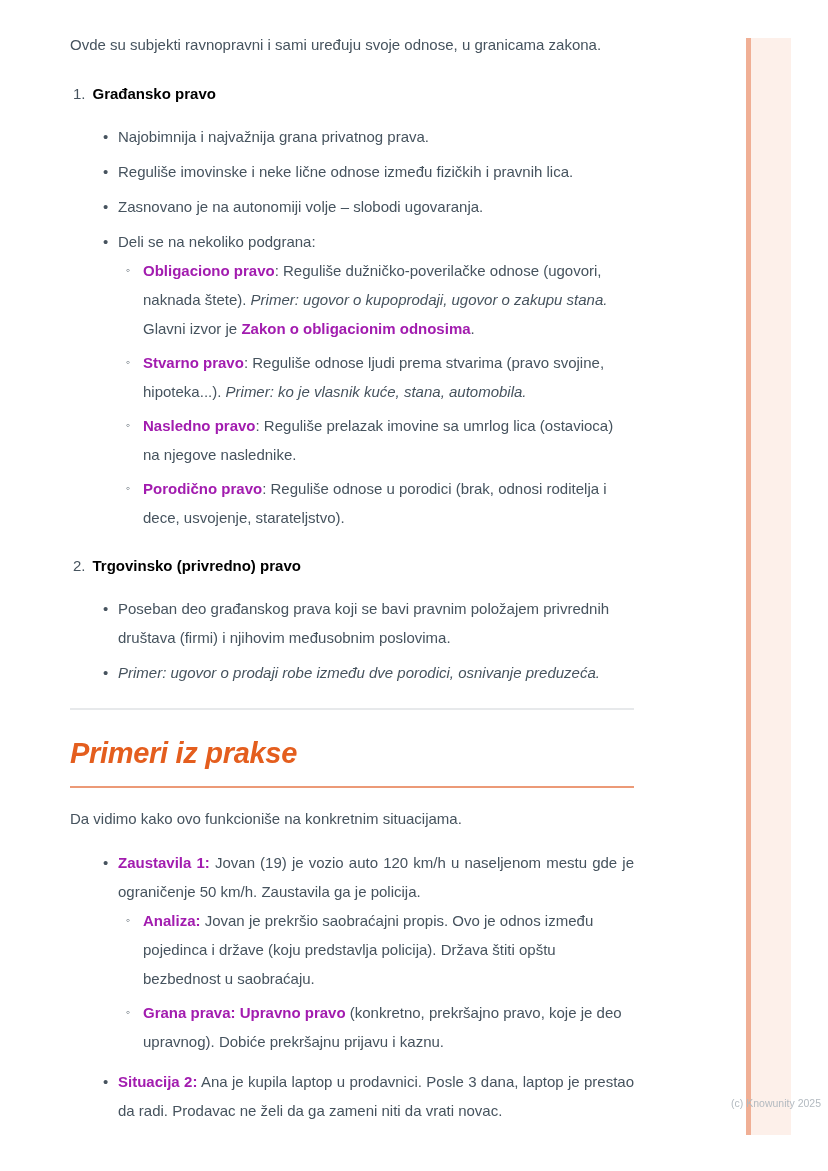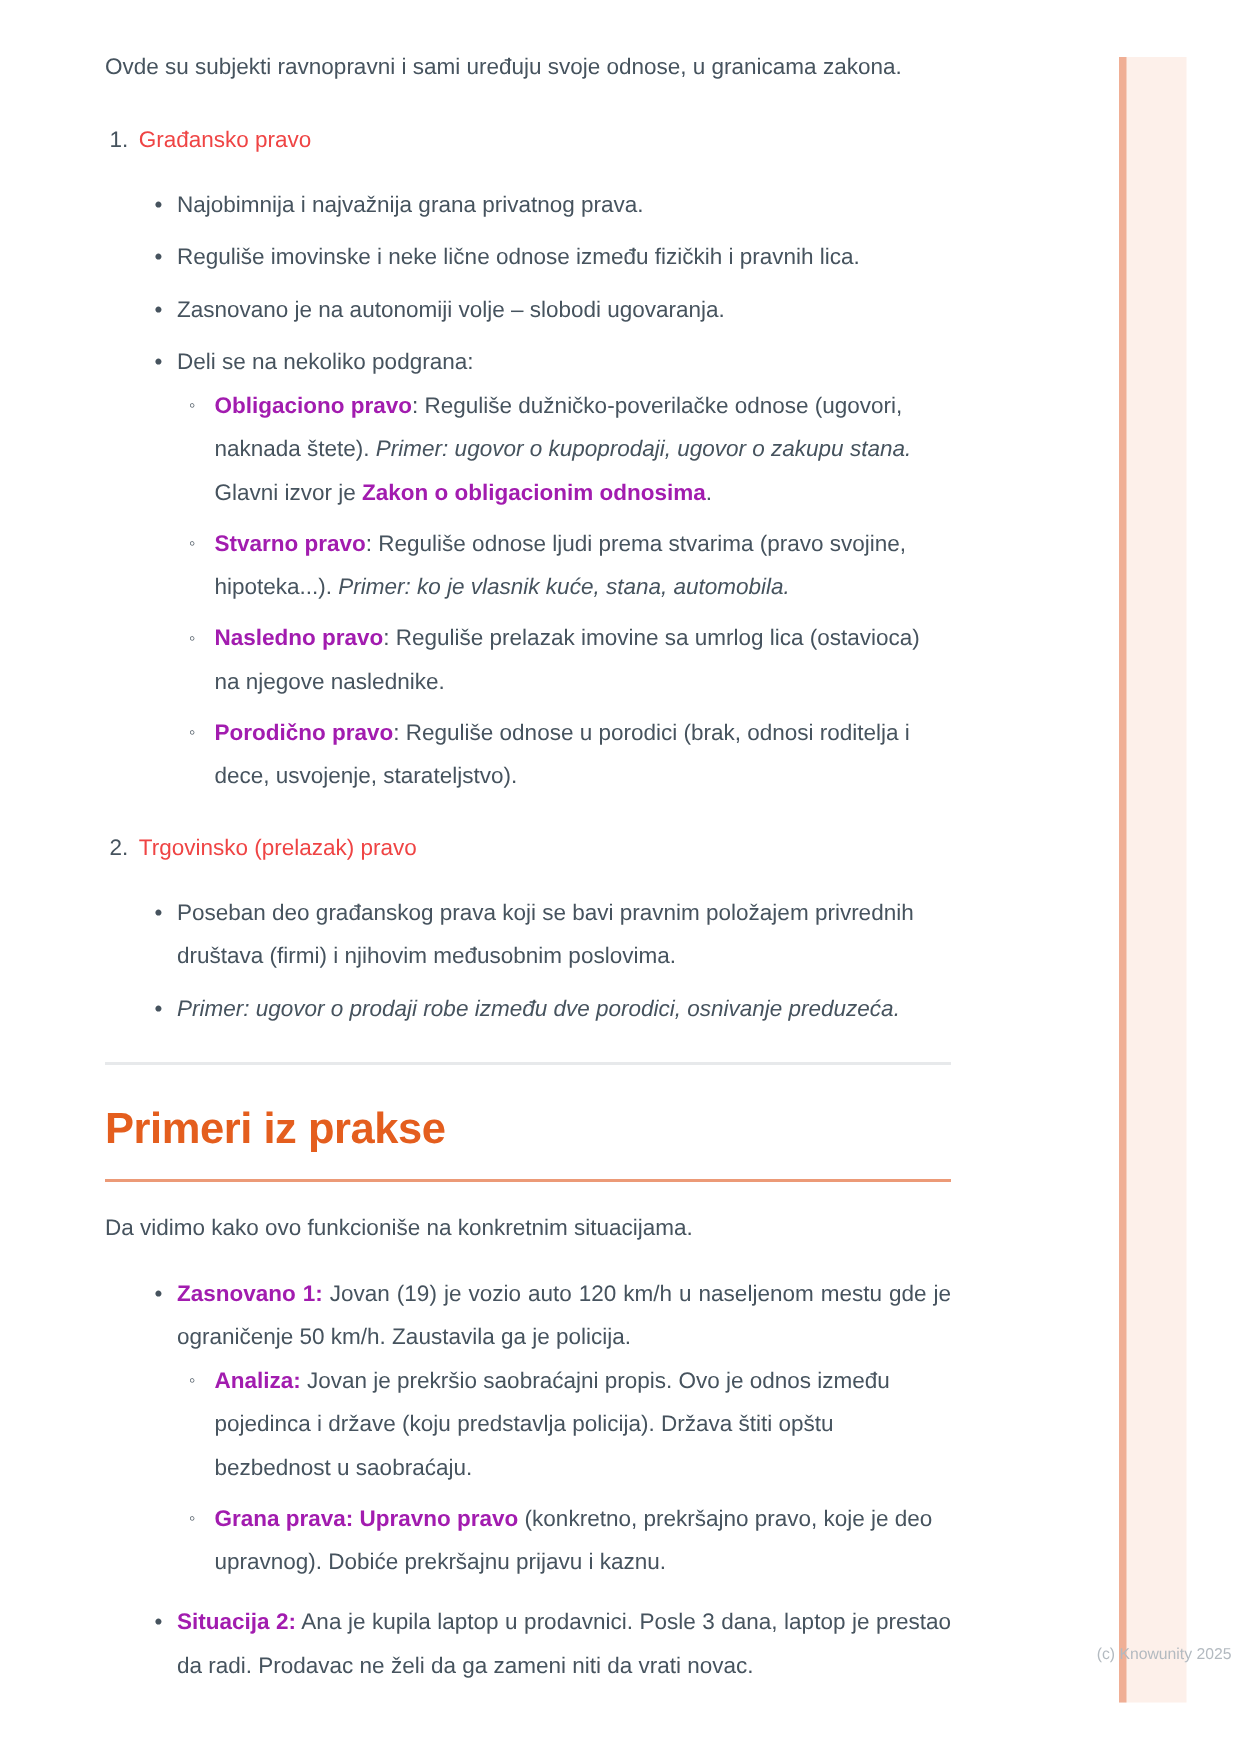--- a/index.html
+++ b/index.html
@@ -14,34 +14,34 @@
   .content {
     position:absolute; left:70px; top:30px; width:564px;
     color:#46535e; font-size:15px; line-height:29px; z-index:0;
   }
   .seg-b { font-weight:bold; color:#a21caf; }
   .seg-i { font-style:italic; }
   .seg-r {}
   p.intro { margin:0 0 20px 0; }
   .num-row { margin:0 0 14px 0; padding-left:3px; }
   .num { color:#46535e; margin-right:7px; }
-  .num-title { font-weight:normal; color:#ef4444; }
+  .num-title { font-weight:bold; color:#000000; }
   ul { list-style:none; margin:0; padding:0; }
   .li1 { display:flex; align-items:flex-start; margin:0 0 6px 0; }
   .m1 { flex:none; width:15px; margin-left:33px; color:#46535e; }
   .li-body { flex:1; min-width:0; }
   .l2 { margin-top:0; }
   .li2 { display:flex; align-items:flex-start; margin:0 0 5px 0; }
   .m2 { flex:none; width:17px; margin-left:8px; font-size:12px; color:#46535e; }
   .num-item { margin-bottom:12px; }
   .num-item .l1 { margin-bottom:14px; }
   .divider { border:none; border-top:2px solid #e7e9eb; margin:21px 0 0 0; }
   .section-heading {
     margin:26px 0 0 0; font-size:29px; line-height:34px; font-weight:bold;
-    color:#e45e1e; letter-spacing:-0.3px;
+    color:#e45e1e; letter-spacing:-0.3px;font-style:italic;
   }
   .heading-rule { height:2px; background:#ec9a77; margin-top:16px; }
   p.lead { margin:16px 0 15px 0; }
   .situations .li1 .txt { text-align:justify; }
   .situations .li2 .txt { text-align:left; }
   .txt { min-width:0; }
   .footer {
     position:absolute; top:1096px; right:55px; font-size:10.5px; line-height:14px;
     color:#b3bac0; z-index:2;
   }
@@ -102,21 +102,21 @@
                 <div class="txt"><span class="seg-b">Porodično pravo</span><span class="seg-r">: Reguliše odnose u porodici (brak, odnosi roditelja i dece, usvojenje, starateljstvo).</span></div>
               </li>
             </ul>
           </div>
         </li>
       </ul>
     </div>
 
     <div class="num-item">
       <div class="num-row">
-        <span class="num">2.</span><span class="num-title">Trgovinsko (prelazak) pravo</span>
+        <span class="num">2.</span><span class="num-title">Trgovinsko (privredno) pravo</span>
       </div>
       <ul class="l1">
         <li class="li1">
           <span class="m1">•</span>
           <div class="li-body">
               <div class="txt"><span class="seg-r">Poseban deo građanskog prava koji se bavi pravnim položajem privrednih društava (firmi) i njihovim međusobnim poslovima.</span></div>
             </div>
         </li>
         <li class="li1">
           <span class="m1">•</span>
@@ -131,21 +131,21 @@
 
     <h1 class="section-heading">Primeri iz prakse</h1>
     <div class="heading-rule"></div>
 
     <p class="lead">Da vidimo kako ovo funkcioniše na konkretnim situacijama.</p>
 
     <ul class="l1 situations">
       <li class="li1">
         <span class="m1">•</span>
         <div class="li-body">
-          <div class="txt"><span class="seg-b">Zasnovano 1:</span><span class="seg-r"> Jovan (19) je vozio auto 120 km/h u naseljenom mestu gde je ograničenje 50 km/h. Zaustavila ga je policija.</span></div>
+          <div class="txt"><span class="seg-b">Zaustavila 1:</span><span class="seg-r"> Jovan (19) je vozio auto 120 km/h u naseljenom mestu gde je ograničenje 50 km/h. Zaustavila ga je policija.</span></div>
           <ul class="l2">
             <li class="li2">
               <span class="m2">◦</span>
               <div class="txt"><span class="seg-b">Analiza:</span><span class="seg-r"> Jovan je prekršio saobraćajni propis. Ovo je odnos između pojedinca i države (koju predstavlja policija). Država štiti opštu bezbednost u saobraćaju.</span></div>
             </li>
             <li class="li2">
               <span class="m2">◦</span>
               <div class="txt"><span class="seg-b">Grana prava: Upravno pravo</span><span class="seg-r"> (konkretno, prekršajno pravo, koje je deo upravnog). Dobiće prekršajnu prijavu i kaznu.</span></div>
             </li>
           </ul>

